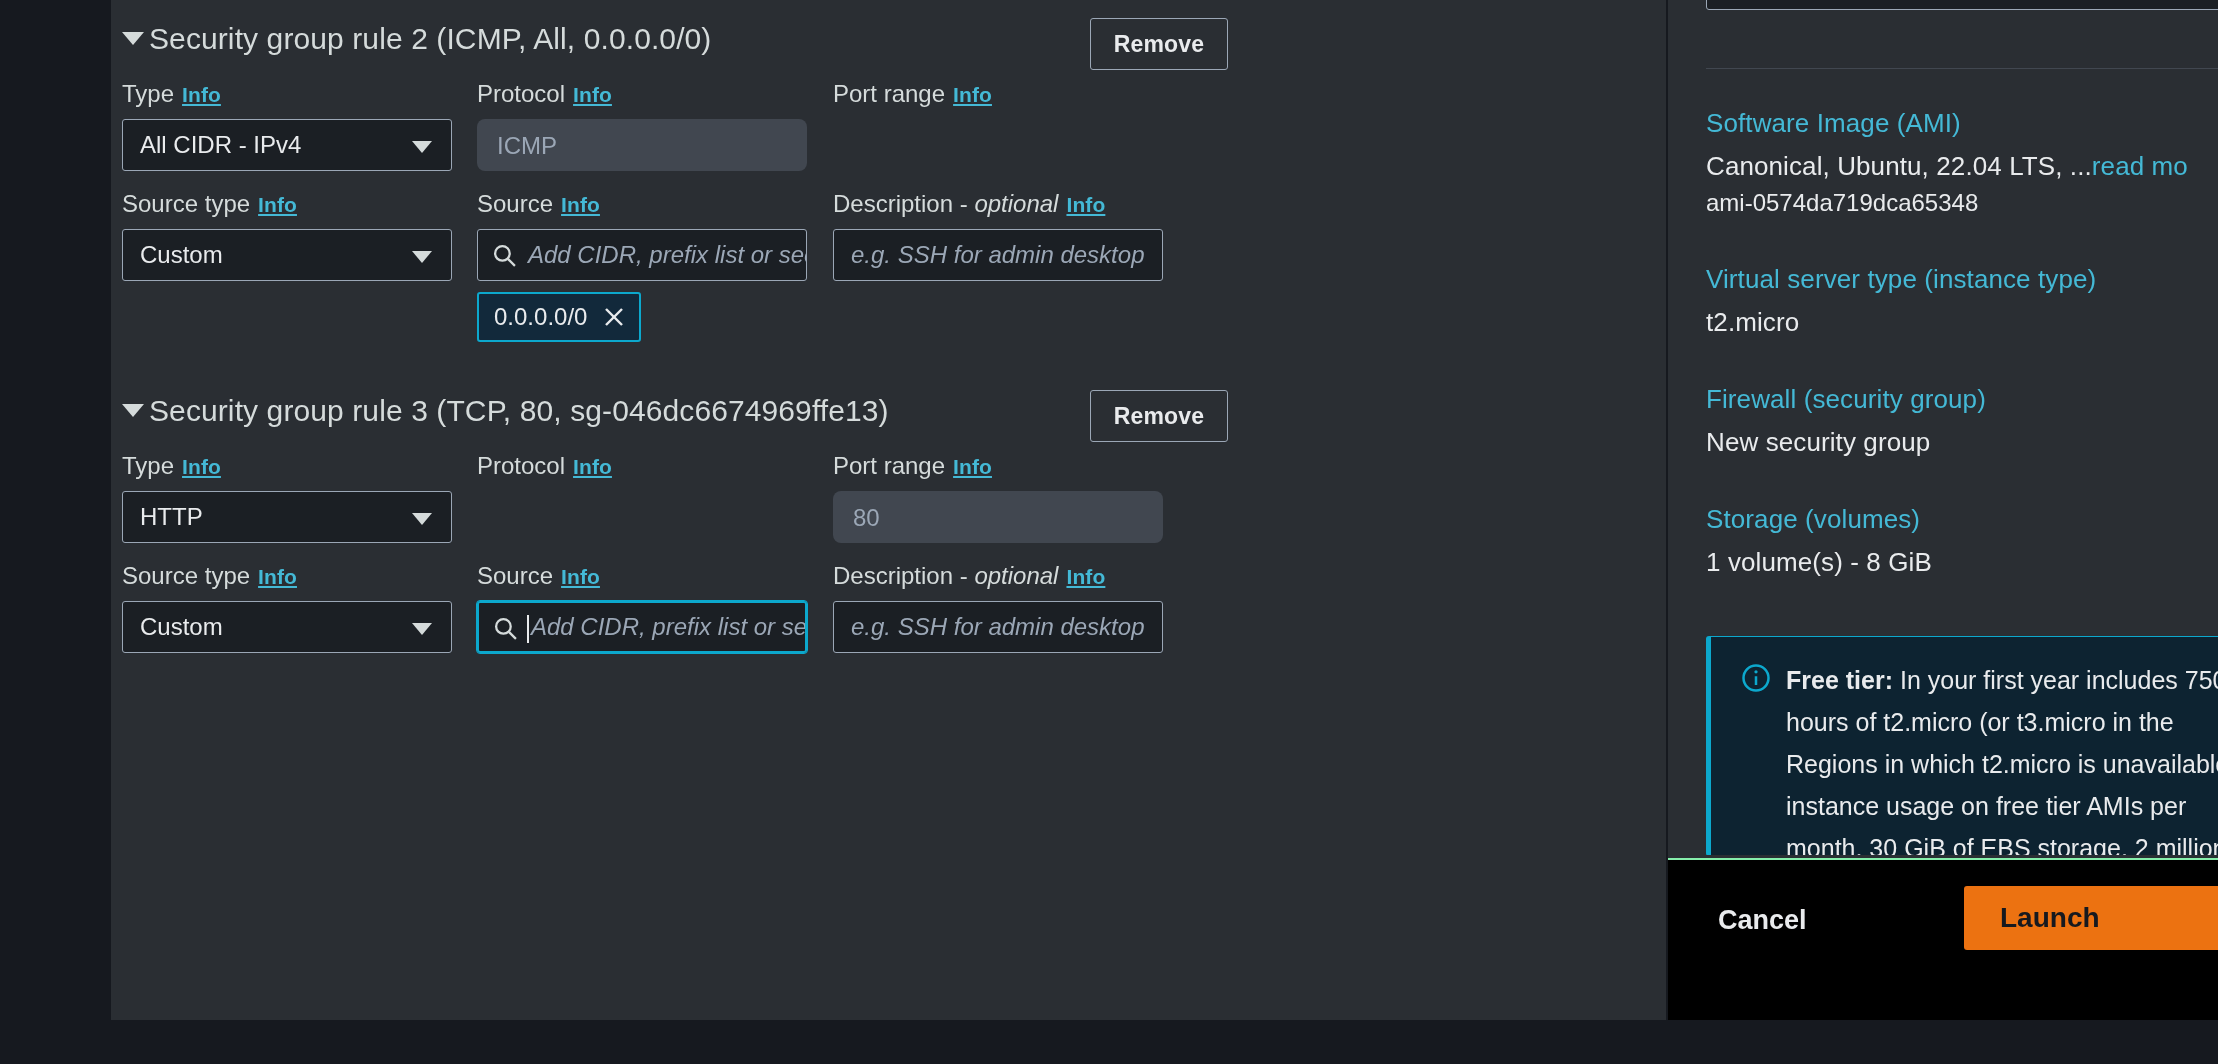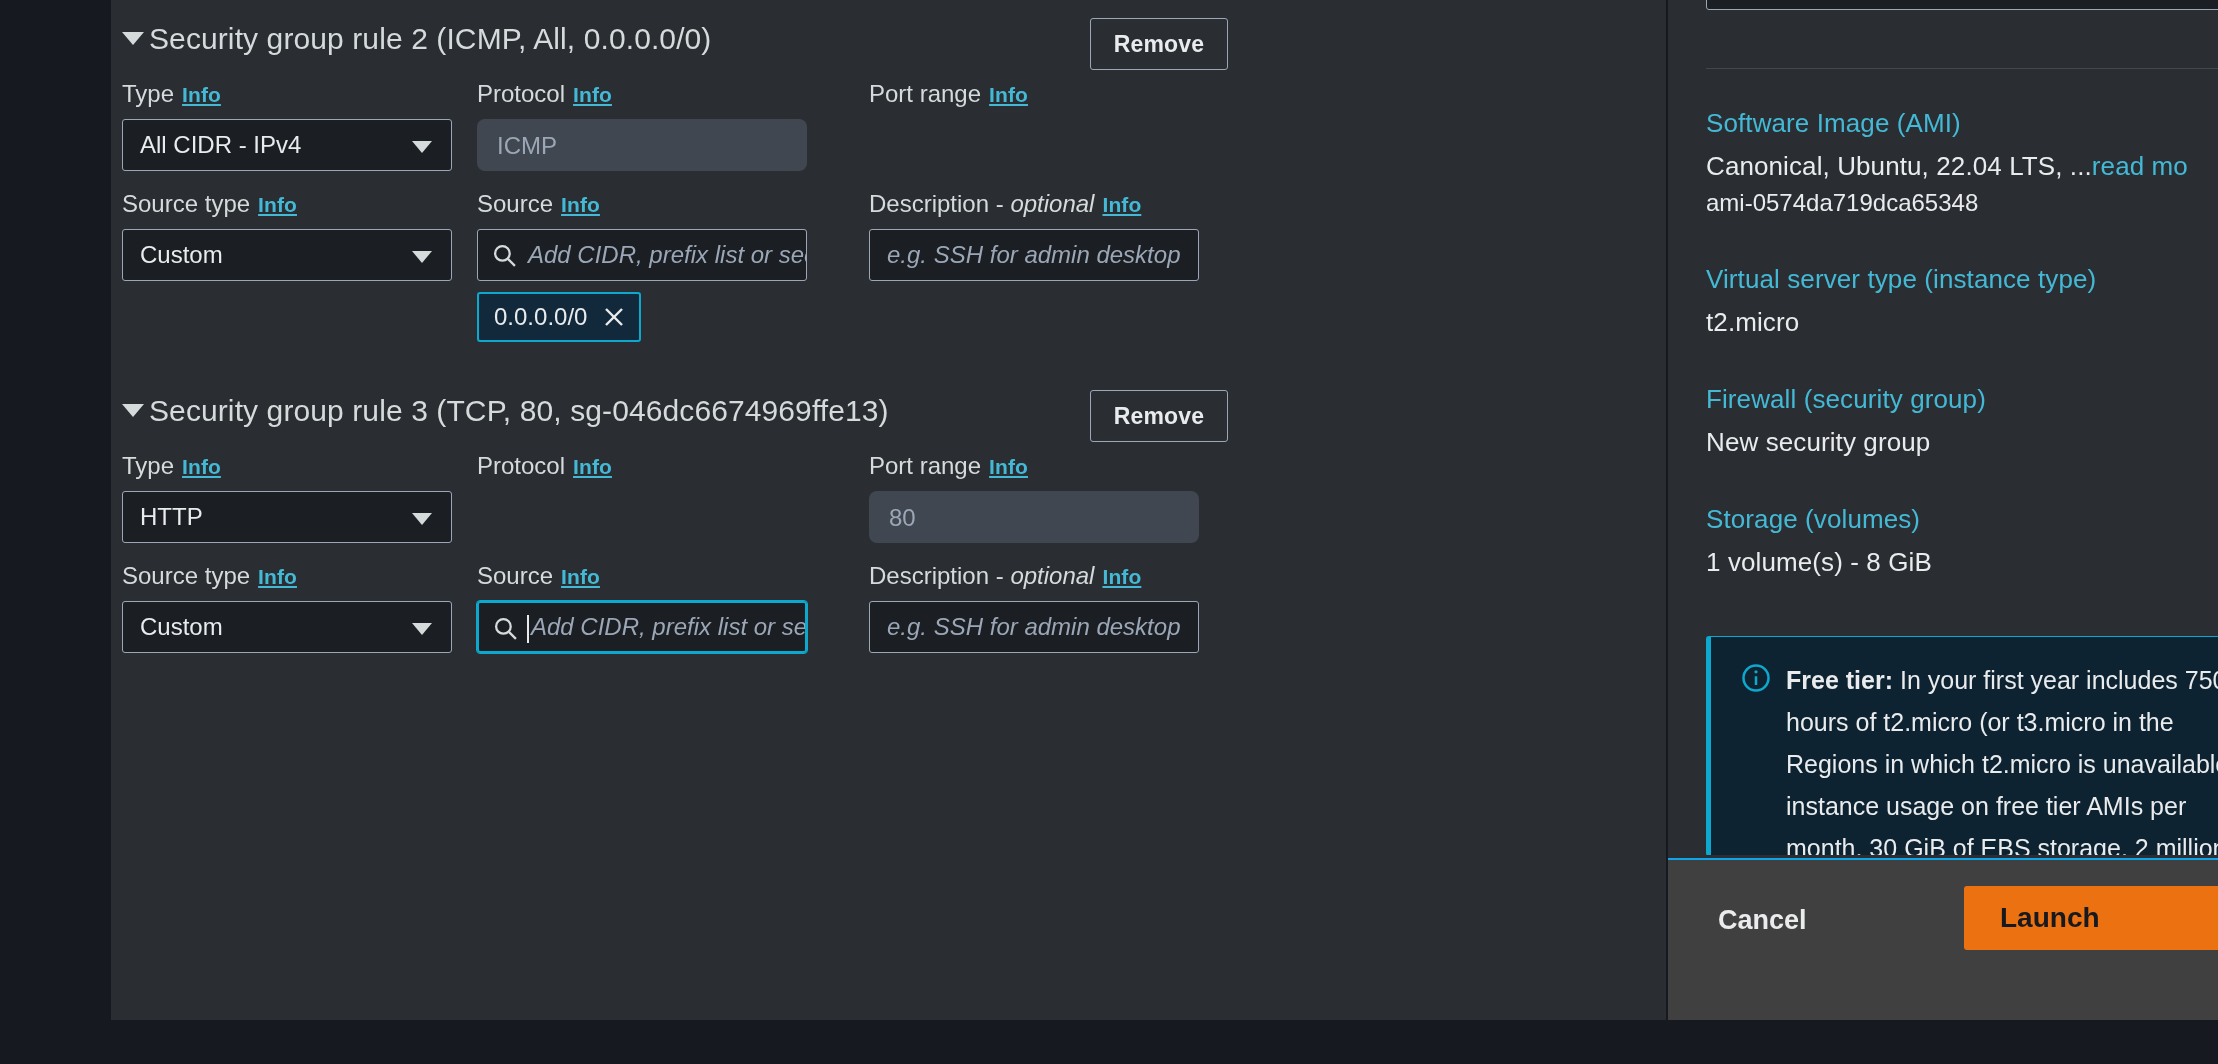--- a/index.html
+++ b/index.html
@@ -75,21 +75,21 @@
     font-family: "Liberation Sans", sans-serif;
     cursor: pointer;
     letter-spacing: 0.2px;
   }
 
   
   .field-row { position: relative; height: 110px; }
 
   .col-1 { position: absolute; left: 11px;  width: 365px; }
   .col-2 { position: absolute; left: 366px; width: 365px; }
-  .col-3 { position: absolute; left: 758px; width: 365px; }
+  .col-3 { position: absolute; left: 722px; width: 365px; }
 
   .field-label {
     font-size: 24px;
     color: #d5dbdb;
     font-weight: 400;
     margin-bottom: 10px;
     white-space: nowrap;
     line-height: 28px;
   }
   .field-label .opt { font-style: italic; font-weight: 400; }
@@ -316,22 +316,22 @@
     line-height: 42px;
   }
   .alert-text b { font-weight: 700; }
 
   .side-footer {
     position: absolute;
     left: 0;
     top: 858px;
     width: 550px;
     height: 162px;
-    background: #404040;
-    border-top: 2px solid #0ea5e9;
+    background: #000000;
+    border-top: 2px solid #86efac;
   }
   .cancel-btn {
     position: absolute;
     left: 50px;
     top: 45px;
     background: transparent;
     border: none;
     color: #e9ebed;
     font-size: 27px;
     font-weight: 700;

